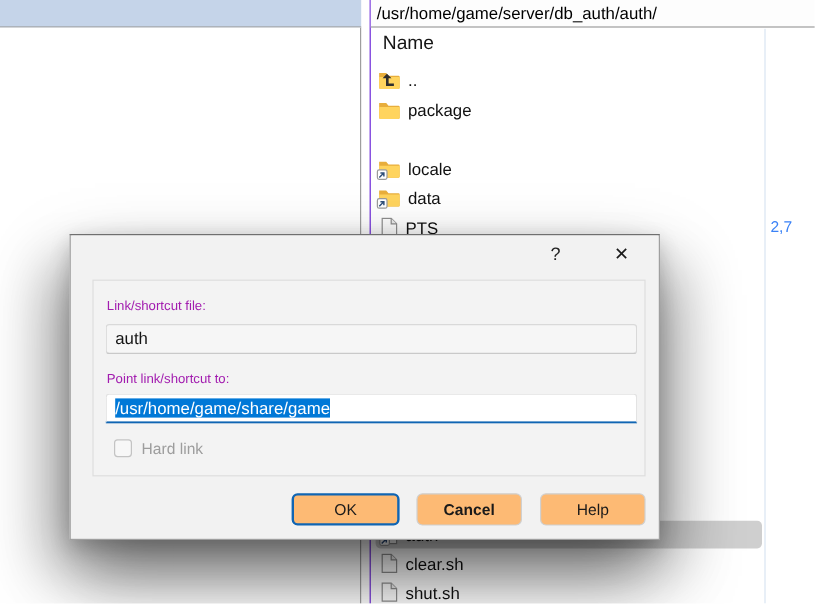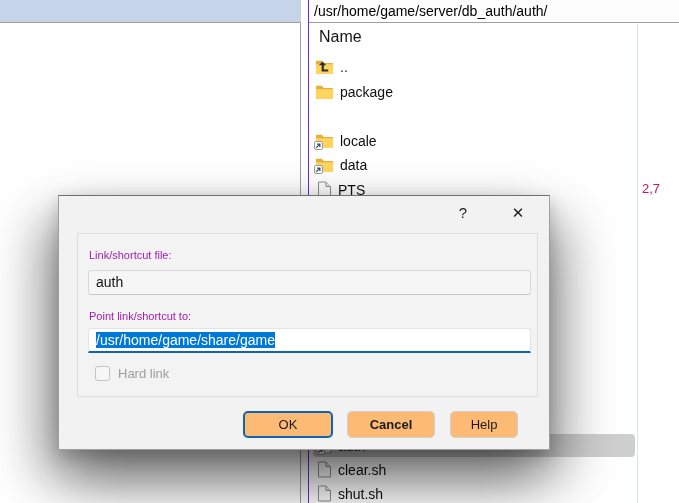--- a/index.html
+++ b/index.html
@@ -21,21 +21,21 @@
   .right-topbar { position:absolute; left:0; top:0; right:0; height:23px; background:#fdfdfd;
     border-bottom:1px solid #9e9e9e; font-size:14px; color:#000;
     line-height:22px; padding-left:5px; white-space:nowrap; }
   .col-sep { position:absolute; left:328px; top:24px; width:1px; bottom:0; background:#d9e5f2; }
   .name-header { position:absolute; left:10px; top:28px; font-size:16px; color:#151515; }
 
   .frow { position:absolute; left:4px; height:23px; width:322px; display:flex; align-items:center; }
   .frow .ic { width:19px; height:17px; position:relative; flex:0 0 19px; margin-left:2px; }
   .frow .nm { font-size:14px; color:#111; margin-left:6px; white-space:nowrap; }
   .frow.selected { background:#cfcfcf; border-radius:4px; }
-  .size-val { position:absolute; left:333px; top:181px; font-size:13px; color:#be185d; white-space:nowrap; }
+  .size-val { position:absolute; left:333px; top:181px; font-size:13px; color:#3b82f6; white-space:nowrap; }
 
   
   .icon-svg { position:absolute; inset:0; width:100%; height:100%; }
   .overlay-link { position:absolute; left:-1px; bottom:-1px; width:9px; height:9px;
     background:#fff; border:1px solid #9a9a9a; border-radius:2px; }
   .overlay-link svg { position:absolute; inset:0; width:100%; height:100%; }
 
   
   .dialog { position:absolute; left:58px; top:195px; width:492px; height:255px;
     background:#f2f2f2; border:1px solid #9f9f9f; border-top-color:#6f6f6f;
@@ -60,21 +60,21 @@
   .sel-text { background:#0078d7; color:#fff; }
   .chk-row { position:absolute; left:36px; top:170px; display:flex; align-items:center; }
   .chk-box { width:15px; height:15px; background:#f7f7f7; border:1px solid #c3c3c3;
     border-radius:3px; }
   .chk-label { margin-left:8px; font-size:13px; color:#9d9d9d; }
   .btn { position:absolute; top:215px; height:27px; background:#fdba74;
     border:1px solid #d0d0d0; border-radius:5px; font-size:13px; color:#1a1a1a;
     font-family:inherit; text-align:center; cursor:default; }
   .btn-ok { left:184px; width:90px; border:2px solid #1065b3; }
   .btn-cancel { left:288px; width:88px;font-weight:bold; }
-  .btn-help { left:391px; width:68px; }
+  .btn-help { left:391px; width:88px; }
 </style>
 </head>
 <body>
 
 <svg width="0" height="0" style="position:absolute">
   <defs>
     <g id="ic-folder">
       <path d="M1 2.5 h6.2 l2 2.4 h8.8 a1 1 0 0 1 1 1 v9.6 a1 1 0 0 1 -1 1 H2 a1 1 0 0 1 -1 -1 z" fill="#e8ae3c"></path>
       <path d="M1 6 h18 v9.5 a1 1 0 0 1 -1 1 H2 a1 1 0 0 1 -1 -1 z" fill="#ffd45e"></path>
     </g>

